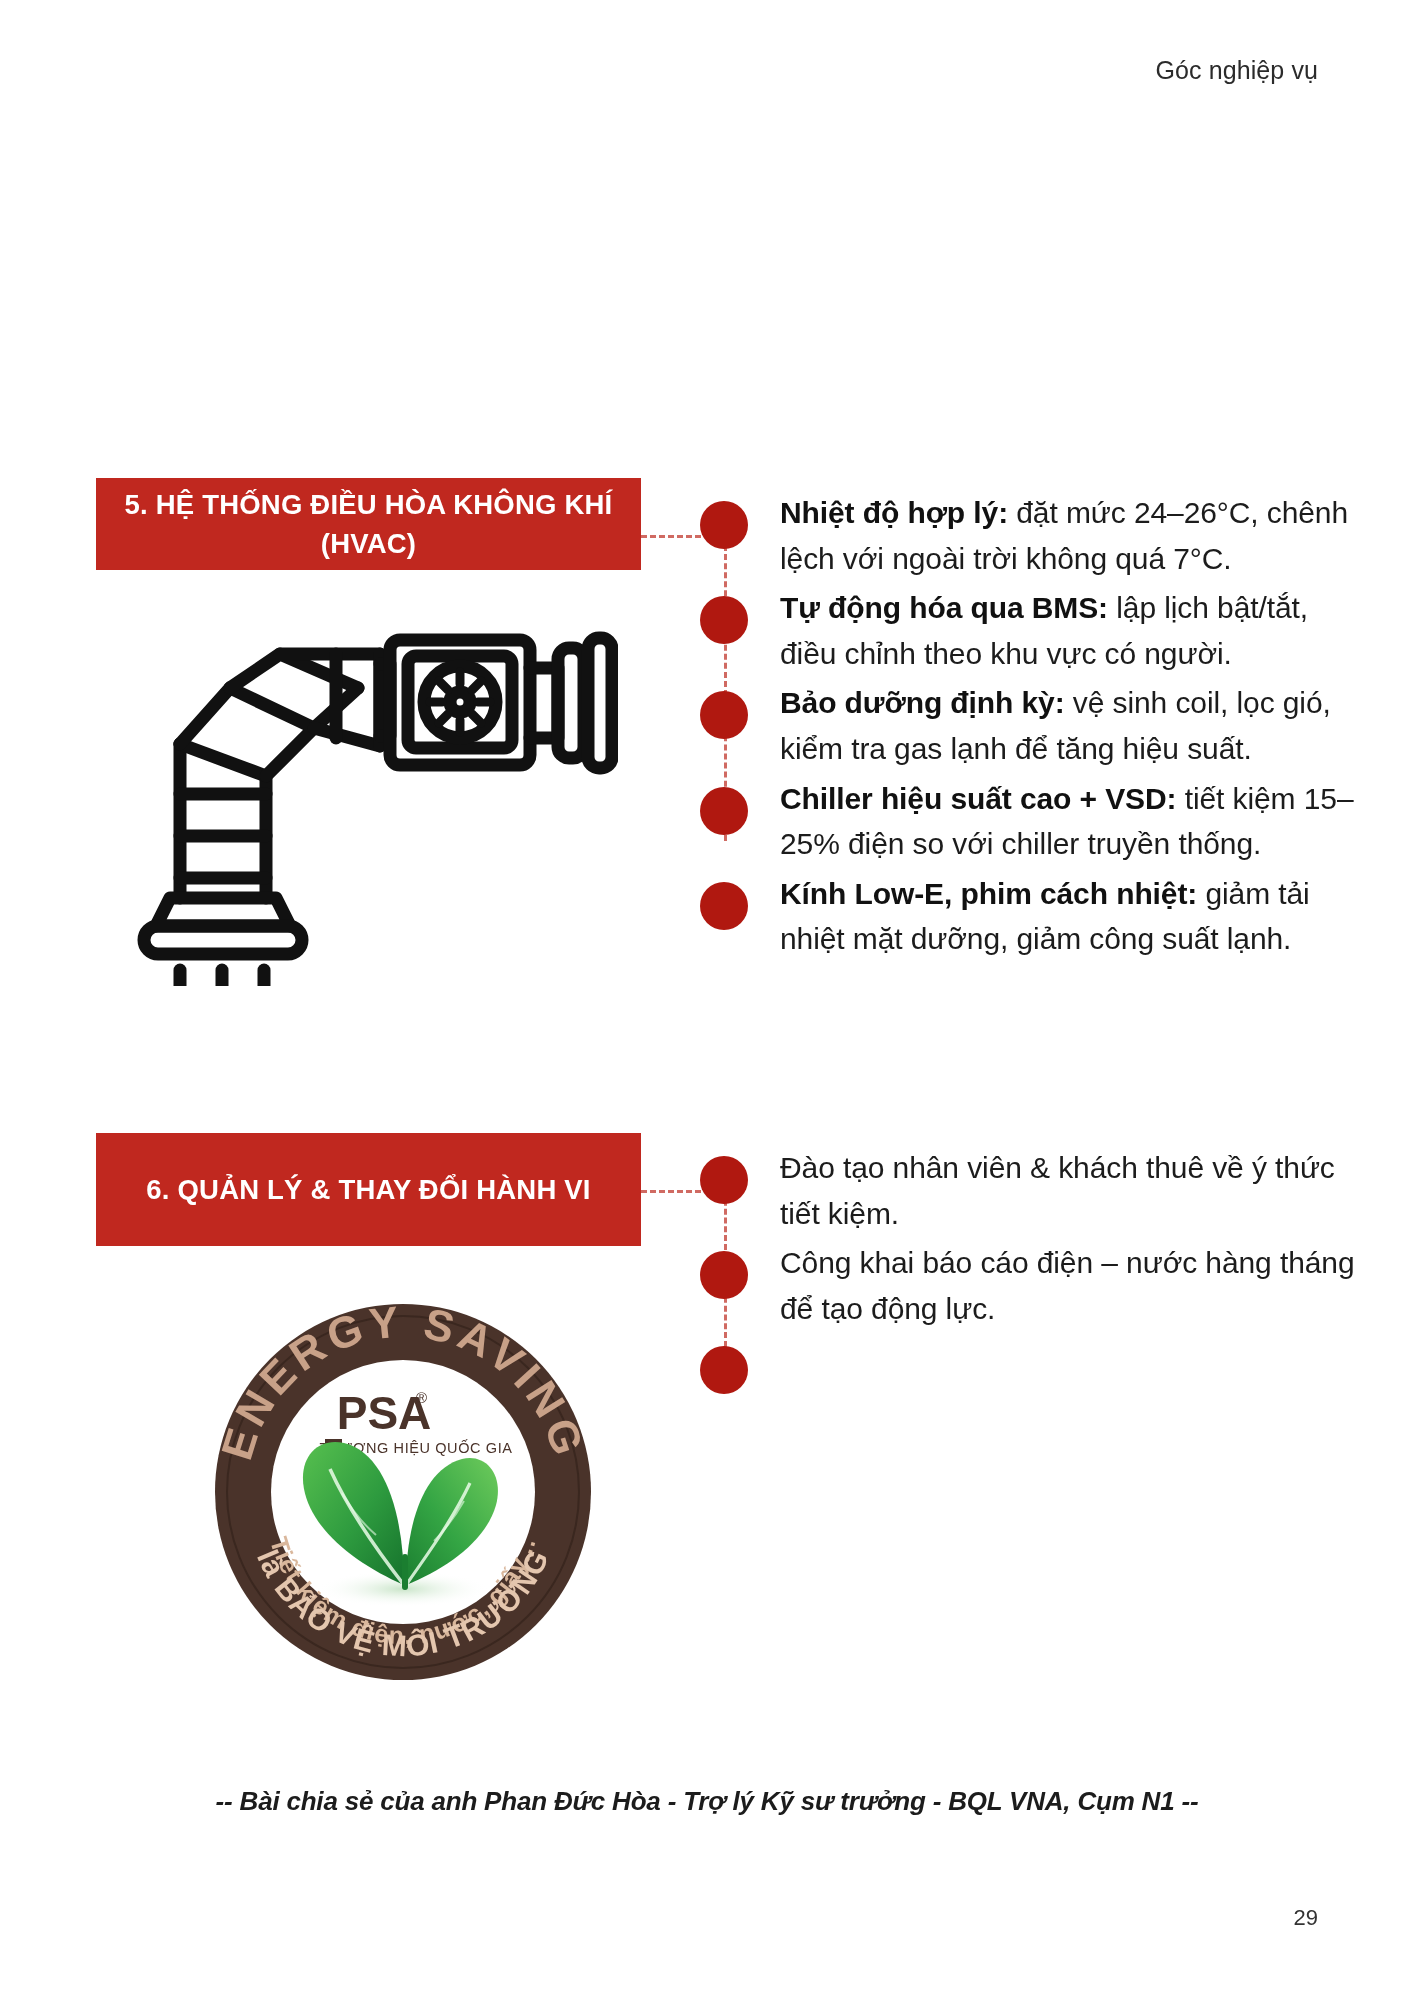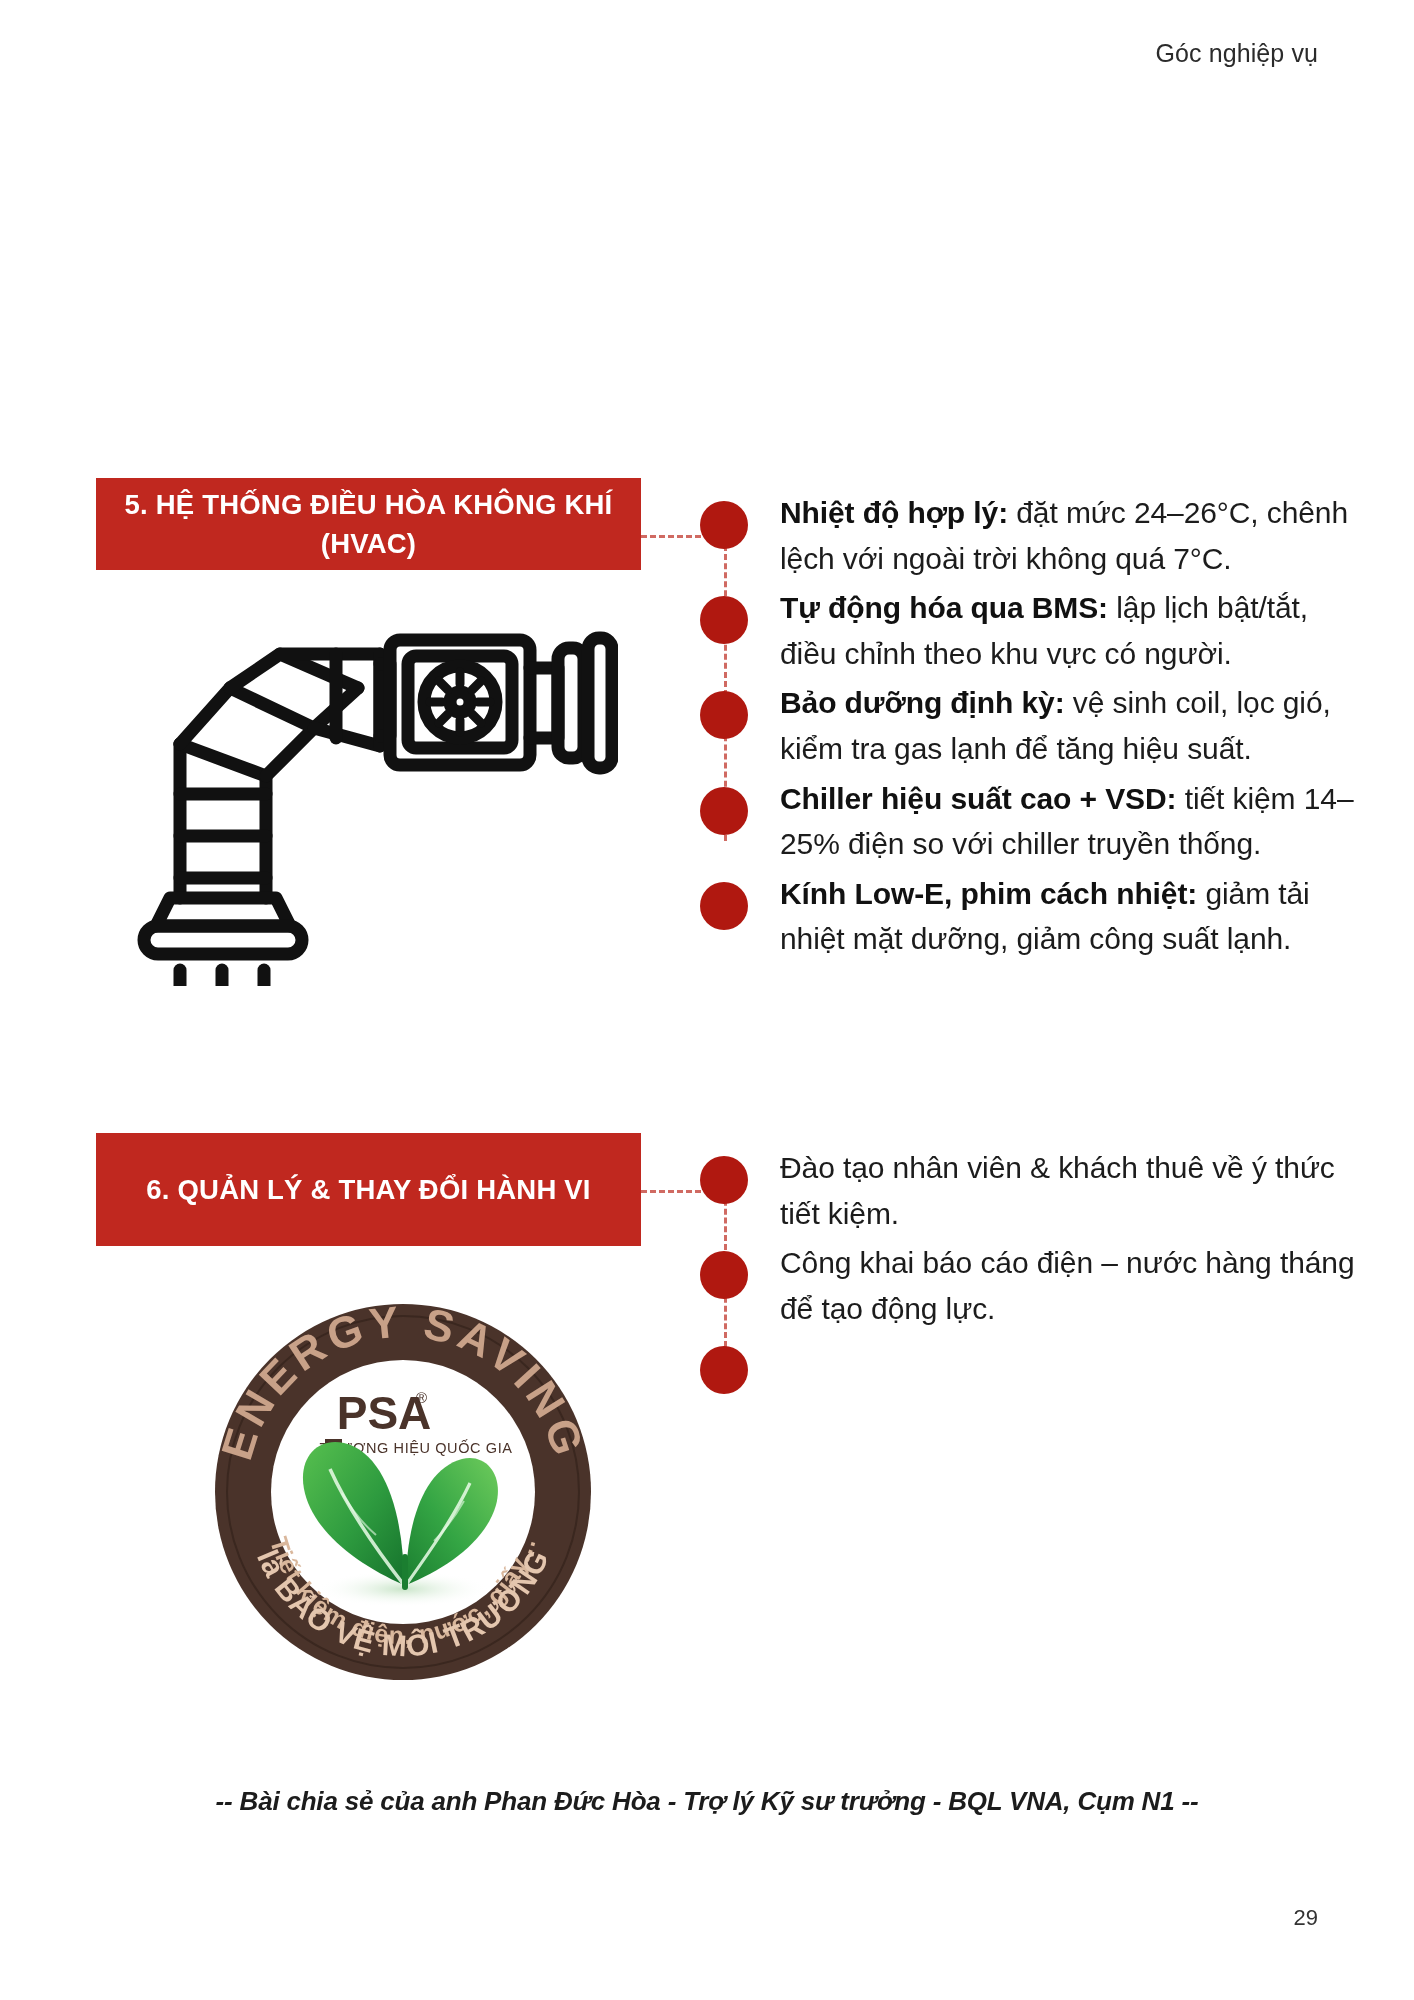--- a/index.html
+++ b/index.html
@@ -16,21 +16,21 @@
   .page {
     position: relative;
     width: 1414px;
     height: 2000px;
     background: #ffffff;
   }
 
   
   .page-header {
     position: absolute;
-    top: 39px;
+    top: 56px;
     right: 96px;
     font-size: 25px;
     color: #2b2b2b;
     letter-spacing: 0.1px;
   }
 
   
   .section {
     position: absolute;
     left: 0;
@@ -243,21 +243,21 @@
       <div class="bullet-row">
         <span class="dot"></span>
         <div class="bullet-text">
           <b>Bảo dưỡng định kỳ:</b><span> vệ sinh coil, lọc gió, kiểm tra gas lạnh để tăng hiệu suất.</span>
         </div>
       </div>
 
       <div class="bullet-row">
         <span class="dot"></span>
         <div class="bullet-text">
-          <b>Chiller hiệu suất cao + VSD:</b><span> tiết kiệm 14–25% điện so với chiller truyền thống.</span>
+          <b>Chiller hiệu suất cao + VSD:</b><span> tiết kiệm 15–25% điện so với chiller truyền thống.</span>
         </div>
       </div>
 
       <div class="bullet-row">
         <span class="dot"></span>
         <div class="bullet-text">
           <b>Kính Low-E, phim cách nhiệt:</b><span> giảm tải nhiệt mặt dưỡng, giảm công suất lạnh.</span>
         </div>
       </div>
     </div>

